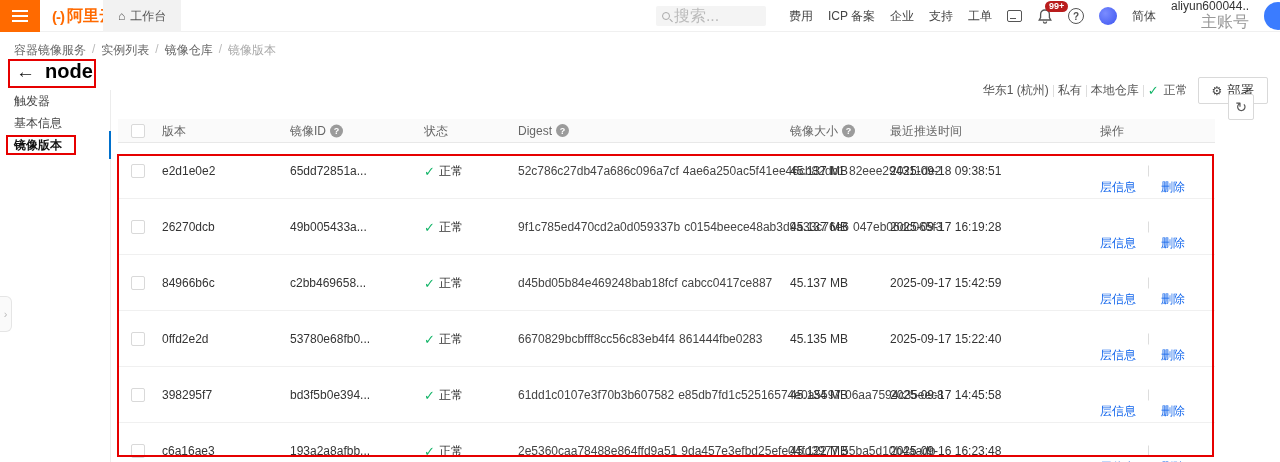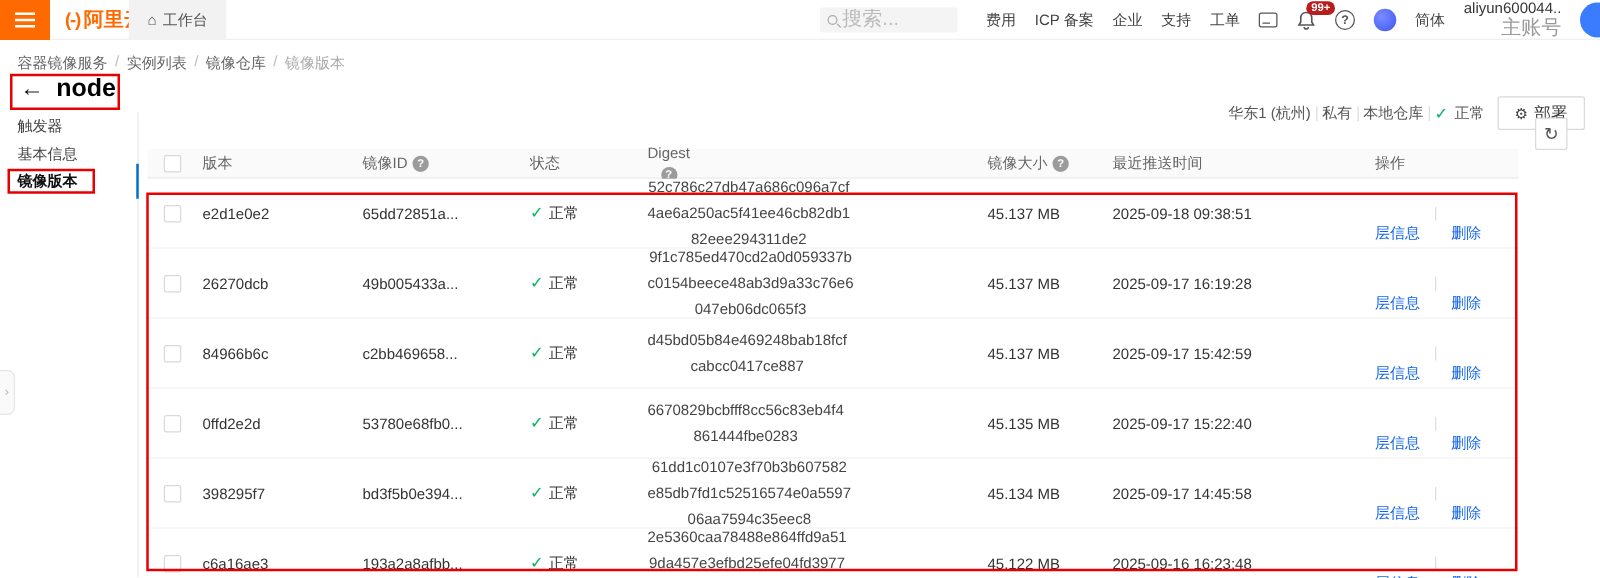--- a/index.html
+++ b/index.html
@@ -71,21 +71,21 @@
 
   .collapse-handle { position:absolute; left:0; top:296px; width:12px; height:36px; background:#fafafa;
     border:1px solid #e5e5e5; border-left:none; border-radius:0 6px 6px 0; display:flex; align-items:center;
     justify-content:center; color:#bbb; font-size:11px; cursor:pointer; z-index:5; }
 
   
   .table { position:absolute; left:118px; top:119px; width:1097px; }
   .thead { position:relative; height:24px; background:#fafafa; border-bottom:1px solid #e8e8e8; color:#666; }
   .cell { position:absolute; top:50%; transform:translateY(-50%); white-space:nowrap; display:flex; align-items:center; gap:4px; }
   .c-check { left:13px; } .c-ver { left:44px; } .c-id { left:172px; } .c-status { left:306px; }
-  .c-digest { left:400px;flex-direction:column; } .c-size { left:672px; } .c-time { left:772px; } .c-act { left:982px; }
+  .c-digest { left:400px; } .c-size { left:672px; } .c-time { left:772px; } .c-act { left:982px; }
   .help { width:13px; height:13px; border-radius:50%; background:#9b9b9b; color:#fff; font-size:9px; font-weight:bold;
     display:inline-flex; align-items:center; justify-content:center; cursor:pointer; }
   .checkbox { width:14px; height:14px; border:1px solid #d9d9d9; border-radius:2px; background:#fff; cursor:pointer; }
   .trow { position:relative; height:56px; border-bottom:1px solid #f0f0f0; background:#fff; }
   .digest-block { line-height:17px; white-space:nowrap; color:#444; }
   .link { color:#1366ec; cursor:pointer; text-decoration:none;margin-top:32px; }
   .act-div { width:1px; height:11px; background:#ddd; display:inline-block; margin:0 8px; vertical-align:middle; }
 
   
   .anno { position:absolute; border:2px solid #e60000; z-index:50; pointer-events:none; }

